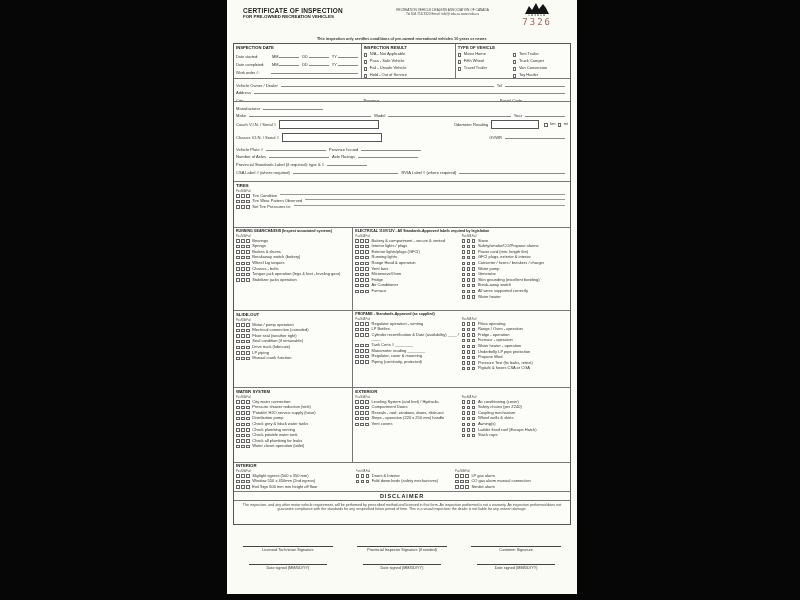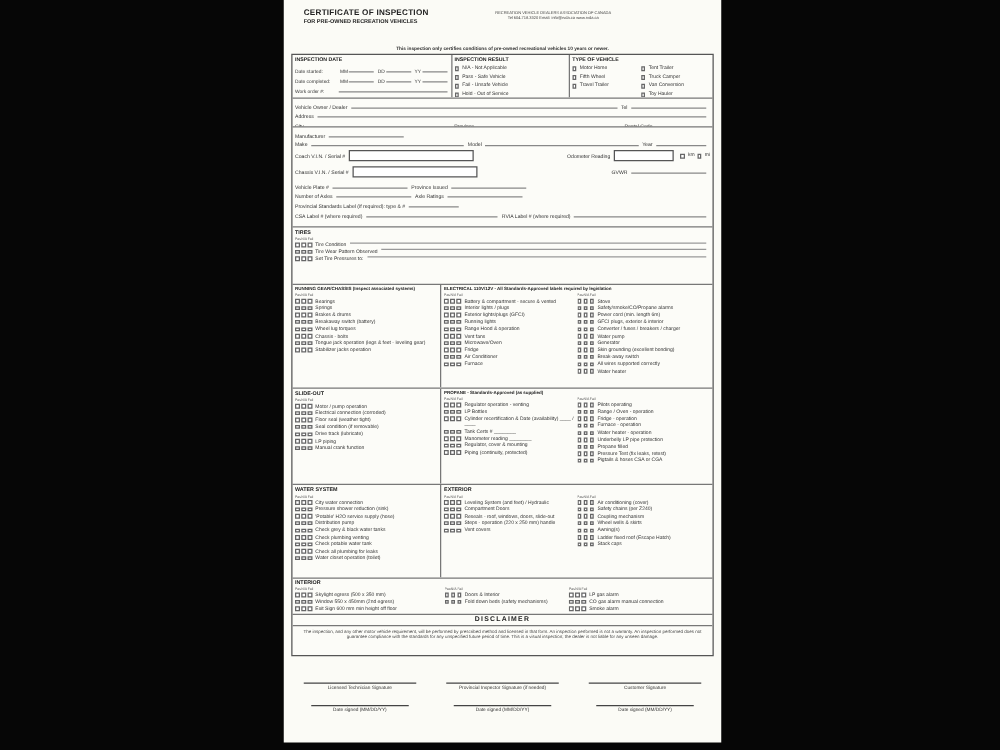--- a/index.html
+++ b/index.html
@@ -85,20 +85,29 @@
 
   <div class="hdr">
     <div class="hdr-left">
       <div class="h1">CERTIFICATE OF INSPECTION</div>
       <div class="h2">FOR PRE-OWNED RECREATION VEHICLES</div>
     </div>
     <div class="hdr-mid">
       <div class="tiny">RECREATION VEHICLE DEALERS ASSOCIATION OF CANADA</div>
       <div class="tiny">Tel 604.718.3320    Email: info@rvda.ca    www.rvda.ca</div>
     </div>
+    <div class="hdr-right">
+      <div class="logo">
+        <svg width="24" height="11" viewBox="0 0 24 11">
+            <polygon points="0,11 4,3 7,7 11,0 14,6 18,1 21,5 24,11" fill="#141414"></polygon>
+          </svg>
+      </div>
+      <div class="logo-cap">CANADA</div>
+      <div class="serial">7326</div>
+    </div>
   </div>
   <div class="certline">This inspection only certifies conditions of pre-owned recreational vehicles 10 years or newer.</div>
 
   <div class="formbox">
 
     <div class="blk b-topgrid">
       <div class="tg-box tg-date">
         <div class="tg-title">INSPECTION DATE</div>
         <div class="drow">
           <span class="dlab">Date started:</span>

